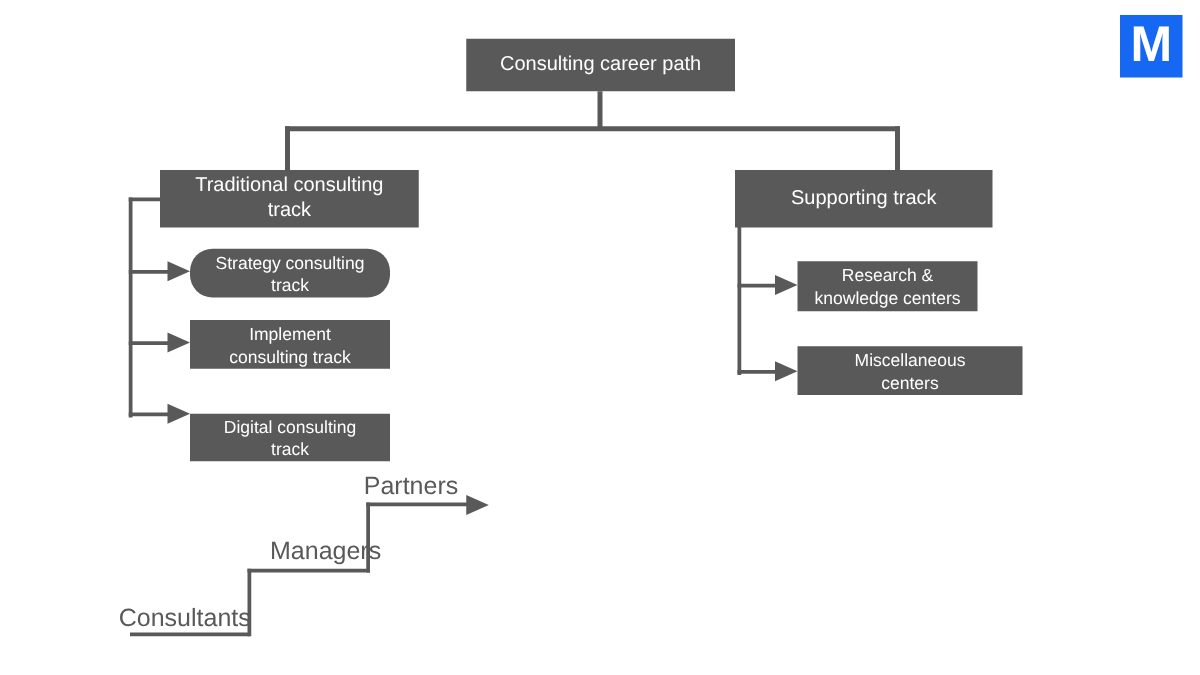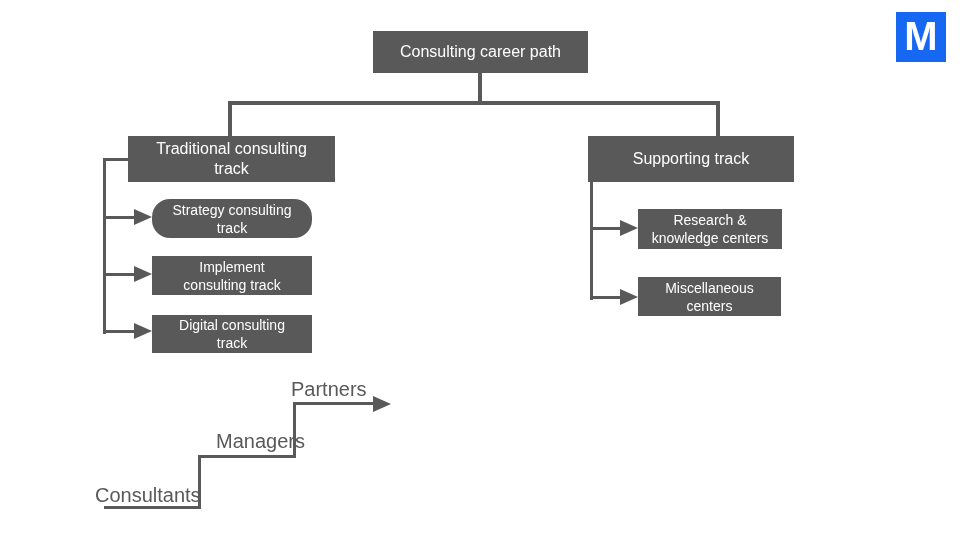--- a/index.html
+++ b/index.html
@@ -92,39 +92,39 @@
   <div class="arrow-right" style="left:134px; top:323px;"></div>
 
   <div class="box box-sm" style="left:152px; top:199px; width:160px; height:39px;border-radius:18px;">
     <span>Strategy consulting
 track</span>
   </div>
   <div class="box box-sm" style="left:152px; top:256px; width:160px; height:39px;">
     <span>Implement
 consulting track</span>
   </div>
-  <div class="box box-sm" style="left:152px; top:315px; width:160px; height:38px;">
+  <div class="box box-sm" style="left:152px; top:331px; width:160px; height:38px;">
     <span>Digital consulting
 track</span>
   </div>
 
   <div class="line" style="left:590px; top:158px; width:25px; height:3px;"></div>
   <div class="line" style="left:590px; top:158px; width:3px; height:142px;"></div>
 
   <div class="line" style="left:590px; top:227px; width:33px; height:3px;"></div>
   <div class="arrow-right" style="left:620px; top:220px;"></div>
 
   <div class="line" style="left:590px; top:296px; width:33px; height:3px;"></div>
   <div class="arrow-right" style="left:620px; top:289px;"></div>
 
   <div class="box box-sm" style="left:638px; top:209px; width:144px; height:40px;">
     <span>Research &amp;
 knowledge centers</span>
   </div>
-  <div class="box box-sm" style="left:638px; top:277px; width:143px; height:39px;">
+  <div class="box box-sm" style="left:638px; top:277px; width:180px; height:39px;">
     <span>Miscellaneous
 centers</span>
   </div>
 
   <div class="line" style="left:104px; top:506px; width:96px; height:3px;"></div>
   <div class="line" style="left:198px; top:455px; width:3px; height:54px;"></div>
   <div class="line" style="left:198px; top:455px; width:98px; height:3px;"></div>
   <div class="line" style="left:293px; top:402px; width:3px; height:56px;"></div>
   <div class="line" style="left:293px; top:402px; width:82px; height:3px;"></div>
   <div class="arrow-right" style="left:373px; top:396px;"></div>

